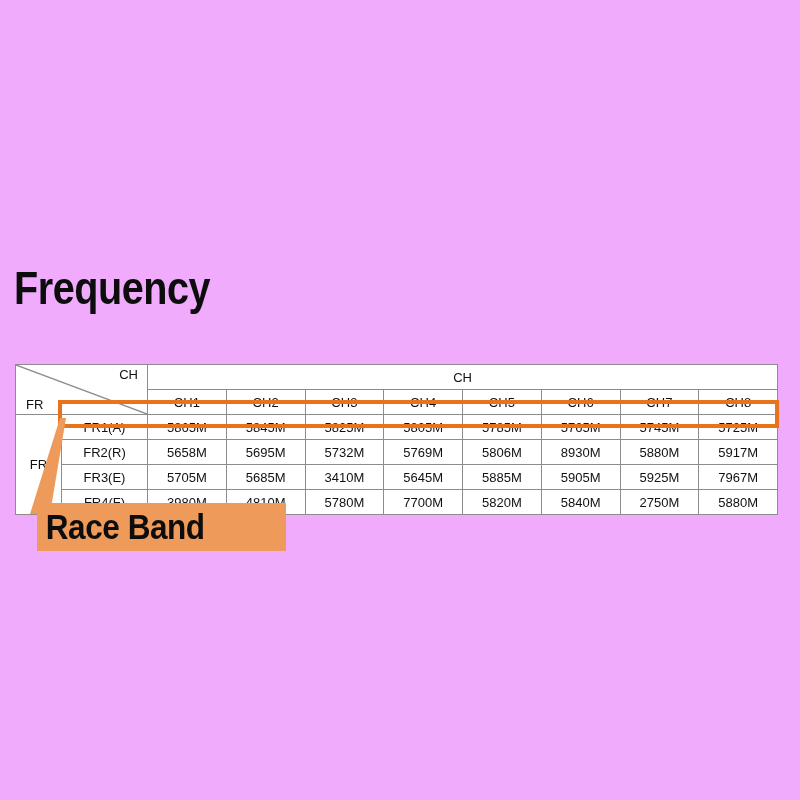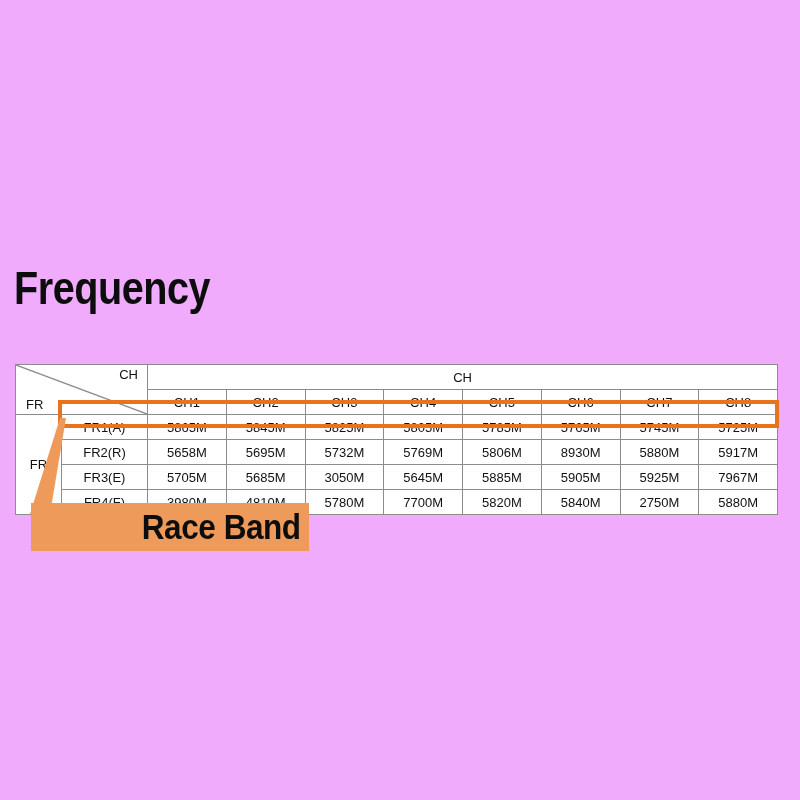--- a/index.html
+++ b/index.html
@@ -125,28 +125,28 @@
     top: 418px;
     width: 90px;
     height: 96px;
     pointer-events: none;
   }
   #callout-pointer svg { display: block; width: 100%; height: 100%; }
 
   
   #race-band-box {
     position: absolute;
-    left: 31px;
+    left: 37px;
     top: 503px;
-    width: 278px;
+    width: 249px;
     height: 48px;
     background: #ee9a5a;
     display: flex;
     align-items: center;
-    justify-content: flex-end;
+    justify-content: flex-start;
   }
   #race-band-box .label {
     font-family: "Liberation Sans", sans-serif;
     font-weight: 700;
     font-size: 35px;
     line-height: 38px;
     color: #0d0d0d;
     letter-spacing: -0.5px;
     transform: scaleX(0.9);
     white-space: nowrap;
@@ -219,21 +219,21 @@
           <td>5806M</td>
           <td>8930M</td>
           <td>5880M</td>
           <td>5917M</td>
         </tr>
 
         <tr>
           <td>FR3(E)</td>
           <td>5705M</td>
           <td>5685M</td>
-          <td>3050M</td>
+          <td>3410M</td>
           <td>5645M</td>
           <td>5885M</td>
           <td>5905M</td>
           <td>5925M</td>
           <td>7967M</td>
         </tr>
 
         <tr>
           <td>FR4(F)</td>
           <td>3980M</td>

